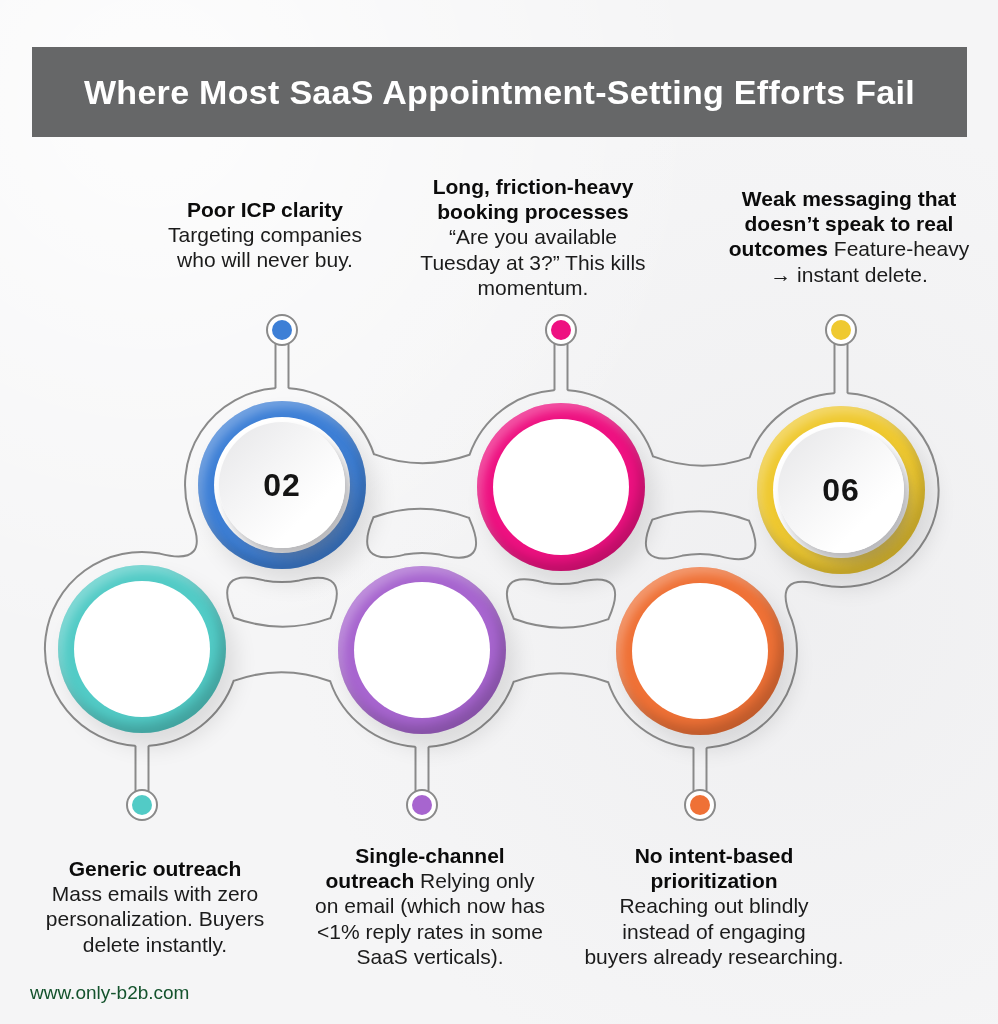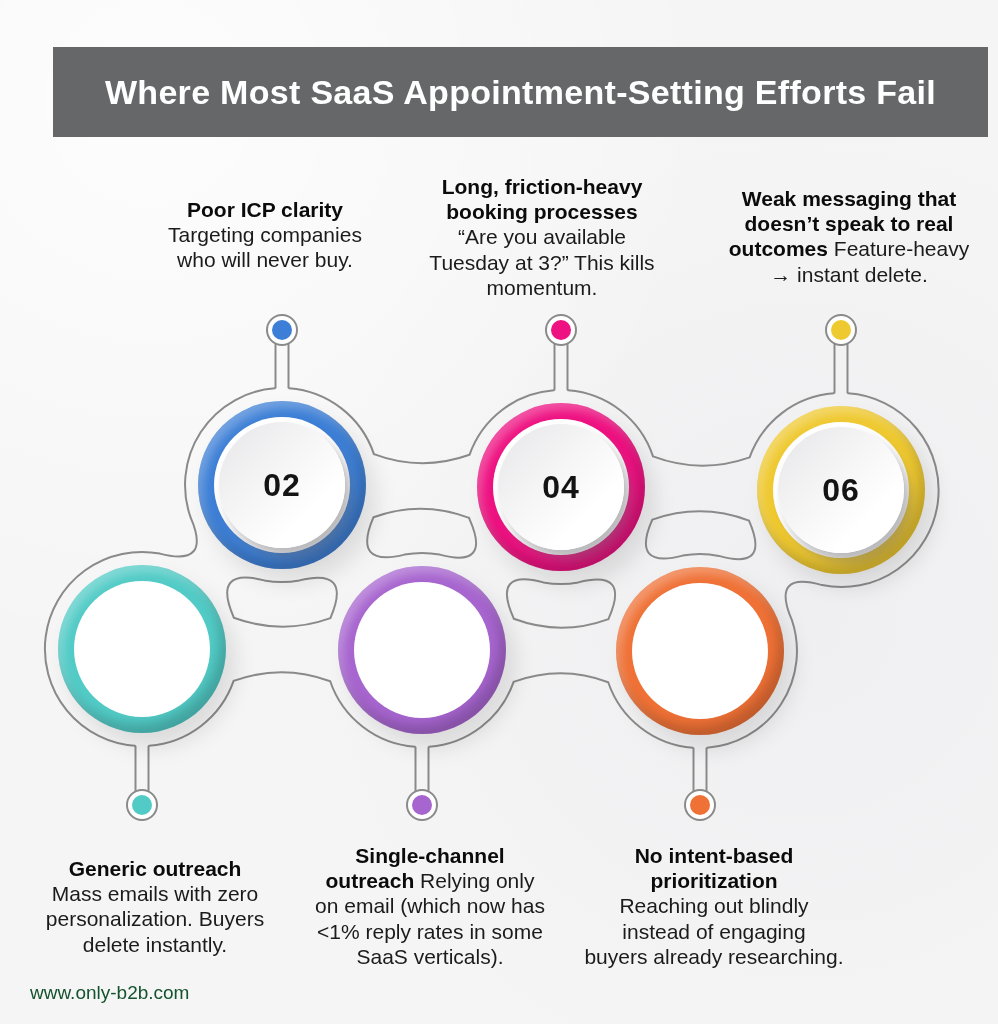--- a/index.html
+++ b/index.html
@@ -6,21 +6,21 @@
   body{
     width:998px;height:1024px;position:relative;overflow:hidden;
     background:#f5f5f6;
     background-image:
       radial-gradient(circle at 15% 10%, rgba(255,255,255,.8), rgba(255,255,255,0) 45%),
       radial-gradient(circle at 80% 60%, rgba(235,235,237,.6), rgba(255,255,255,0) 50%);
     font-family:"Liberation Sans","DejaVu Sans",sans-serif;
   }
   .header{
     position:absolute;left:32px;top:47px;width:935px;height:90px;
-    display:flex;align-items:center;justify-content:center;z-index:4;margin-left:21px;
+    display:flex;align-items:center;justify-content:center;z-index:4;
   }
   .header .title{
     font-size:34px;font-weight:bold;color:#ffffff;letter-spacing:.3px;white-space:nowrap;
   }
   #flow{position:absolute;left:0;top:0;z-index:1}
   .circle{position:absolute;width:168px;height:168px;z-index:2}
   .ring{
     position:absolute;inset:0;border-radius:50%;background:var(--c,#888);
     box-shadow:10px 14px 22px rgba(0,0,0,.10),
                inset -6px -9px 12px rgba(0,0,0,.20),
@@ -81,21 +81,21 @@
 personalization. Buyers
 delete instantly.</span></div>
 <div class="tb" style="left:115px;top:197px;width:300px"><b>Poor ICP clarity</b><span>
 Targeting companies
 who will never buy.</span></div>
 <div class="tb" style="left:280px;top:843px;width:300px"><b>Single-channel
 outreach</b><span> Relying only
 on email (which now has
 &lt;1% reply rates in some
 SaaS verticals).</span></div>
-<div class="tb" style="left:392px;top:174px;width:300px"><b>Long, friction-heavy
+<div class="tb" style="left:383px;top:174px;width:300px"><b>Long, friction-heavy
 booking processes</b><span>
 “Are you available
 Tuesday at 3?” This kills
 momentum.</span></div>
 <div class="tb" style="left:554px;top:843px;width:320px"><b>No intent-based
 prioritization</b><span>
 Reaching out blindly
 instead of engaging
 buyers already researching.</span></div>
 <div class="tb" style="left:699px;top:186px;width:300px"><b>Weak messaging that
@@ -114,23 +114,20 @@
       <span class="num">02</span>
     </div>
   </div>
 <div class="circle" style="left: 338px; top: 566px; --c: #a765cf;">
     <div class="ring"></div>
     <div class="hole"></div>
   </div>
 <div class="circle" style="left: 477px; top: 403px; --c: #ee1181;">
     <div class="ring"></div>
     <div class="hole"></div>
-    <div class="core">
-      <span class="num">04</span>
-    </div>
   </div>
 <div class="circle" style="left: 616px; top: 567px; --c: #ef7136;">
     <div class="ring"></div>
     <div class="hole"></div>
   </div>
 <div class="circle" style="left: 757px; top: 406px; --c: #efc930;">
     <div class="ring"></div>
     <div class="hole"></div>
     <div class="core">
       <span class="num">06</span>

